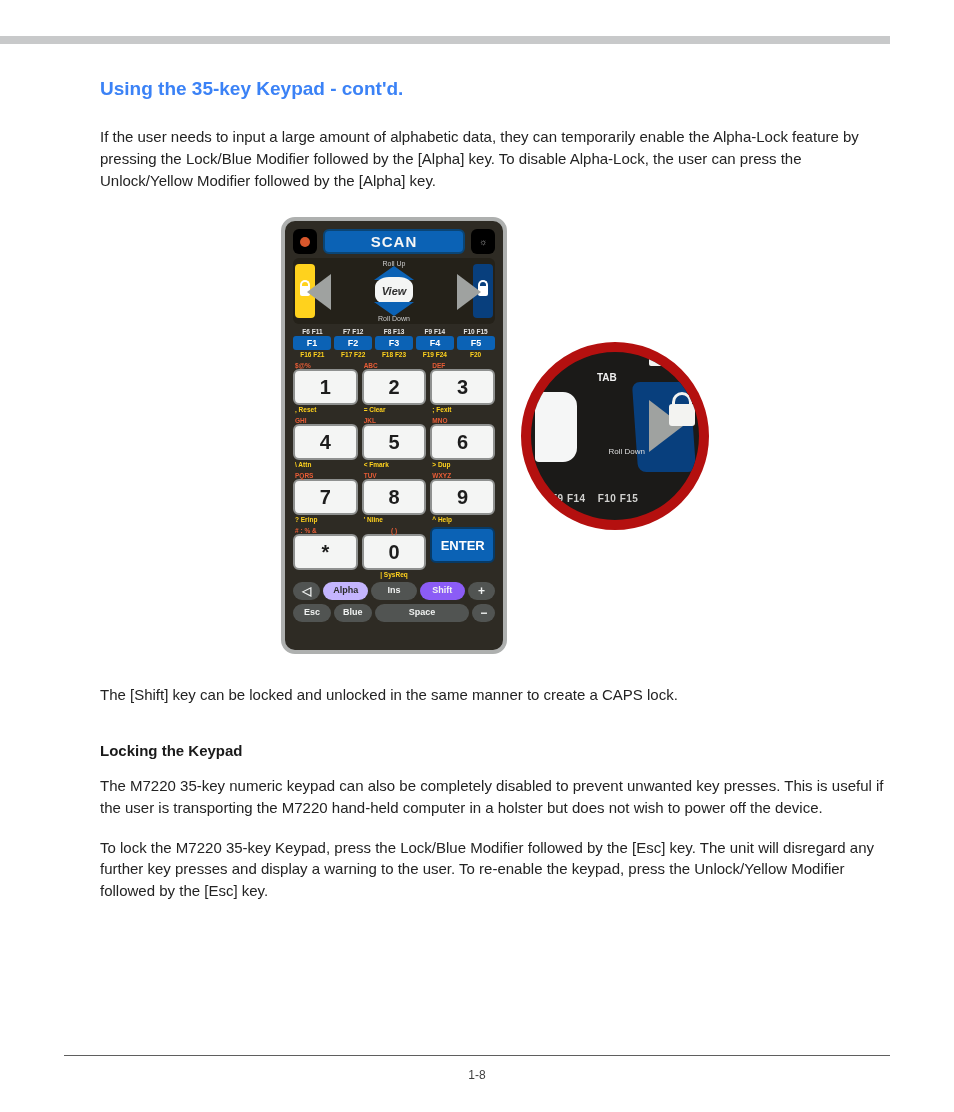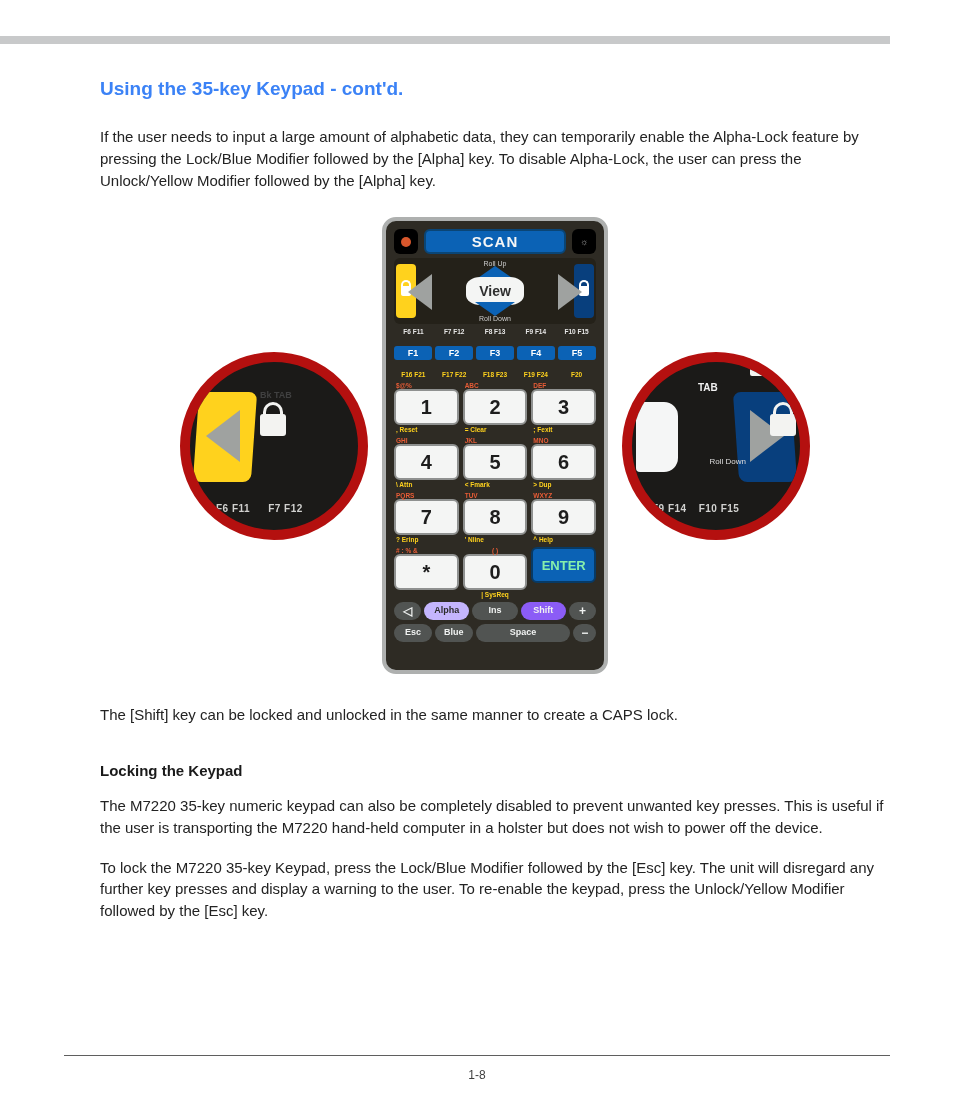--- a/index.html
+++ b/index.html
@@ -288,24 +288,24 @@
     content: ""; position: absolute; width: 6px; height: 6px;
     border: 2px solid #fff; border-bottom: none; border-radius: 6px 6px 0 0;
     top: -6px; left: 0;
   }
   .nav-center {
     position: absolute;
     left: 50%; top: 50%;
     transform: translate(-50%, -50%);
     background: #f4f5f4;
     color: #2f2f2f;
-    width: 58px; height: 28px;
+    width: 38px; height: 28px;
     border-radius: 14px / 10px;
     display: flex; align-items: center; justify-content: center;
-    font-size: 14px; font-weight: 700;
+    font-size: 11px; font-weight: 700; font-style: italic;
   }
   .nav-up, .nav-down {
     position: absolute;
     left: 50%; transform: translateX(-50%);
     width: 0; height: 0;
     border-left: 20px solid transparent;
     border-right: 20px solid transparent;
   }
   .nav-up { top: 8px; border-bottom: 14px solid #0b62b5; }
   .nav-down { bottom: 8px; border-top: 14px solid #0b62b5; }
@@ -315,21 +315,21 @@
     gap: 2px;
     justify-content: space-between;
     font-size: 6.5px;
     color: #e6e6e6;
     font-weight: 600;
   }
   .fn-row1 span { flex: 1; text-align: center; }
   .fn-row2 {
     display: flex;
     gap: 3px;
-    margin: 11px 0;
+    margin: 1px 0;
     align-items: center;
   }
   .fn-key {
     flex: 1;
     background: #0b62b5;
     border-radius: 3px;
     text-align: center;
     font-size: 9px;
     font-weight: 700;
     padding: 2px 0;
@@ -379,21 +379,21 @@
   }
   .enter-key {
     background: #0b62b5;
     border-radius: 6px;
     height: 32px;
     display: flex;
     align-items: center;
     justify-content: center;
     font-size: 13px;
     font-weight: 800;
-    color: #86efac;
+    color: #ffffff;
     border: 2px solid #073a66;
   }
   .num-bot.center { text-align: center; }
   .num-top.center { justify-content: center; }
 
   .bot-row1, .bot-row2 {
     display: flex;
     gap: 3px;
     margin-top: 4px;
   }
@@ -436,32 +436,20 @@
   <div class="hr-bar"></div>
 
   <div class="content">
 
     <h2 class="section-title">Using the 35-key Keypad - cont'd.</h2>
 
     <p class="body">If the user needs to input a large amount of alphabetic data, they can temporarily enable the Alpha-Lock feature by pressing the Lock/Blue Modifier followed by the [Alpha] key.  To disable Alpha-Lock, the user can press the Unlock/Yellow Modifier followed by the [Alpha] key.</p>
 
     <div class="figure-row">
 
-      <div class="zoom-circle">
-        <div class="zoom-inner">
-          <div class="left-yellow"></div>
-          <div class="lock-icon"></div>
-          <div class="left-arrow"></div>
-          <div class="bk-tab-lbl">Bk TAB</div>
-          <div class="left-labels">
-            <span>F6 F11</span>
-            <span>F7 F12</span>
-          </div>
-        </div>
-      </div>
 
       <div class="keypad">
         <div class="kp-top">
           <div class="kp-power">
               <div class="pdot"></div>
             </div>
           <div class="kp-scan">SCAN</div>
           <div class="kp-light">☼</div>
         </div>
         <div class="kp-nav">

